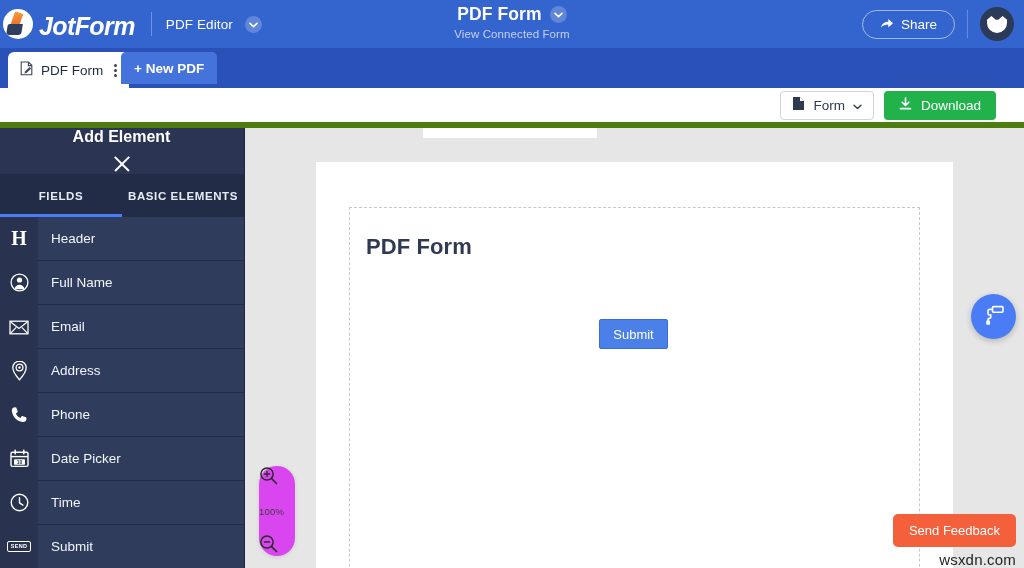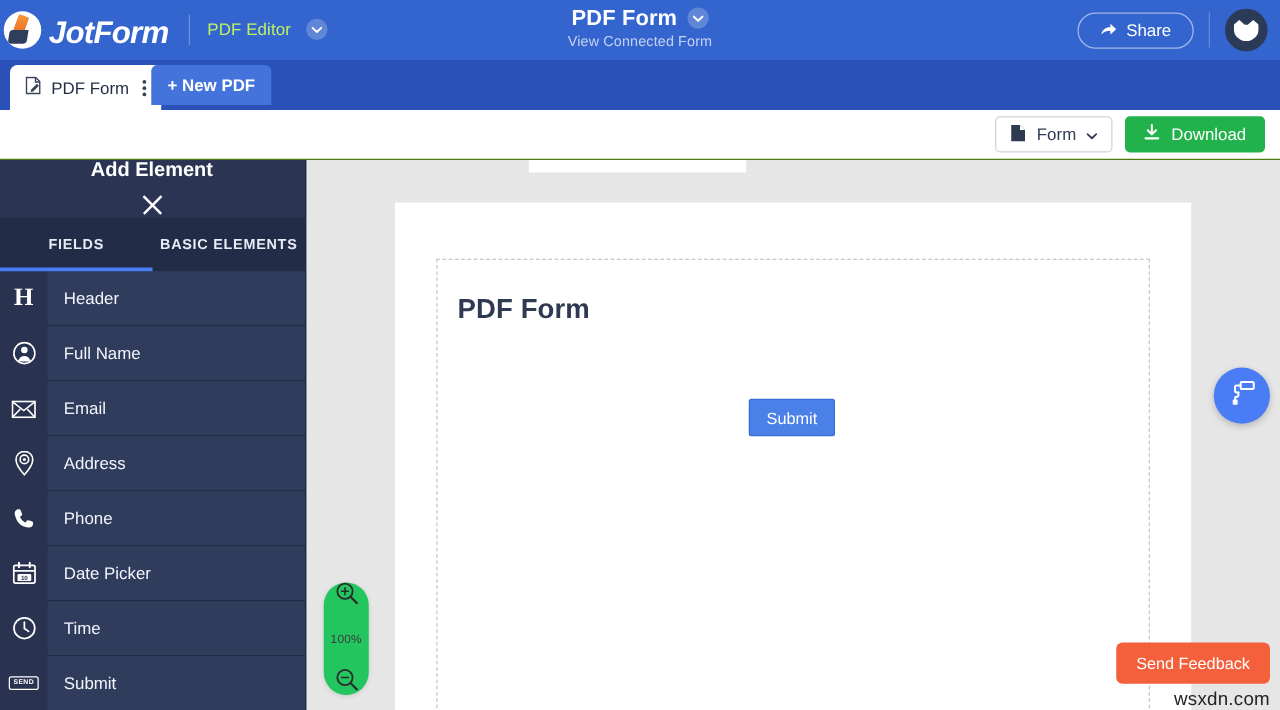--- a/index.html
+++ b/index.html
@@ -42,21 +42,21 @@
   .brand-name {
     color: #ffffff; font-size: 25px; font-weight: bold;
     font-style: italic; letter-spacing: -0.6px;
     margin-left: 6px; line-height: 1;
   }
   .brand-sep {
     width: 1px; height: 24px; background: rgba(255,255,255,0.30);
     margin: 0 14px 0 16px;
   }
   .topbar-section-name {
-    color: #bef264; font-size: 13.5px; letter-spacing: 0.1px;
+    color: #ffffff; font-size: 13.5px; letter-spacing: 0.1px;
   }
   .chev-circle {
     width: 17px; height: 17px; border-radius: 50%;
     background: rgba(255,255,255,0.22);
     display: inline-flex; align-items: center; justify-content: center;
     margin-left: 8px; vertical-align: middle;
   }
   .chev-circle svg { display: block; }
   .topbar-center {
     position: absolute; left: 0; right: 0; top: 4px;
@@ -150,22 +150,22 @@
   .mode-tab-publish {
     margin-top: 20px; font-size: 13.5px; color: #2b2b2b;
     letter-spacing: 0.4px;
   }
 
   
   .toolbar {
     position: absolute; left: 0; top: 88px; width: 1024px; height: 40px;
     background: #ffffff; z-index: 28;
     display: flex; align-items: center; justify-content: flex-end;
-    padding-right: 12px; gap: 10px;
-    border-bottom: 1px solid #4d7c0f;
+    padding-right: 28px; gap: 10px;
+    border-bottom: 6px solid #4d7c0f;
   }
   .form-select {
     display: flex; align-items: center; gap: 8px;
     height: 29px; padding: 0 11px;
     border: 1px solid #cfd4dd; border-radius: 4px;
     background: #ffffff; color: #2e3a4f; font-size: 13.5px;
   }
   .download-btn {
     display: flex; align-items: center; gap: 9px;
     height: 29px; padding: 0 15px;
@@ -254,22 +254,22 @@
     width: 69px; height: 30px;
     background: #4a80e8; border: 1px solid #3a6dd4;
     border-radius: 2px; color: #ffffff; font-size: 13px;
     display: flex; align-items: center; justify-content: center;
   }
 
   
   .zoom-ctl {
     position: absolute; left: 259px; top: 466px;
     width: 36px; height: 90px;
-    background: #22c55e; border-radius: 18px;
-    display: flex; flex-direction: column; align-items: center;
+    background: #d946ef; border-radius: 18px;
+    display: flex; flex-direction: column; 
     justify-content: center; gap: 17px;
     box-shadow: 0 1px 4px rgba(0,0,0,0.12);
     z-index: 20;
   }
   .zoom-pct { font-size: 9.5px; color: #3b3b3b; letter-spacing: 0.2px; }
 
   
   .fab {
     position: absolute; right: 8px; top: 166px;
     width: 45px; height: 45px; border-radius: 50%;

